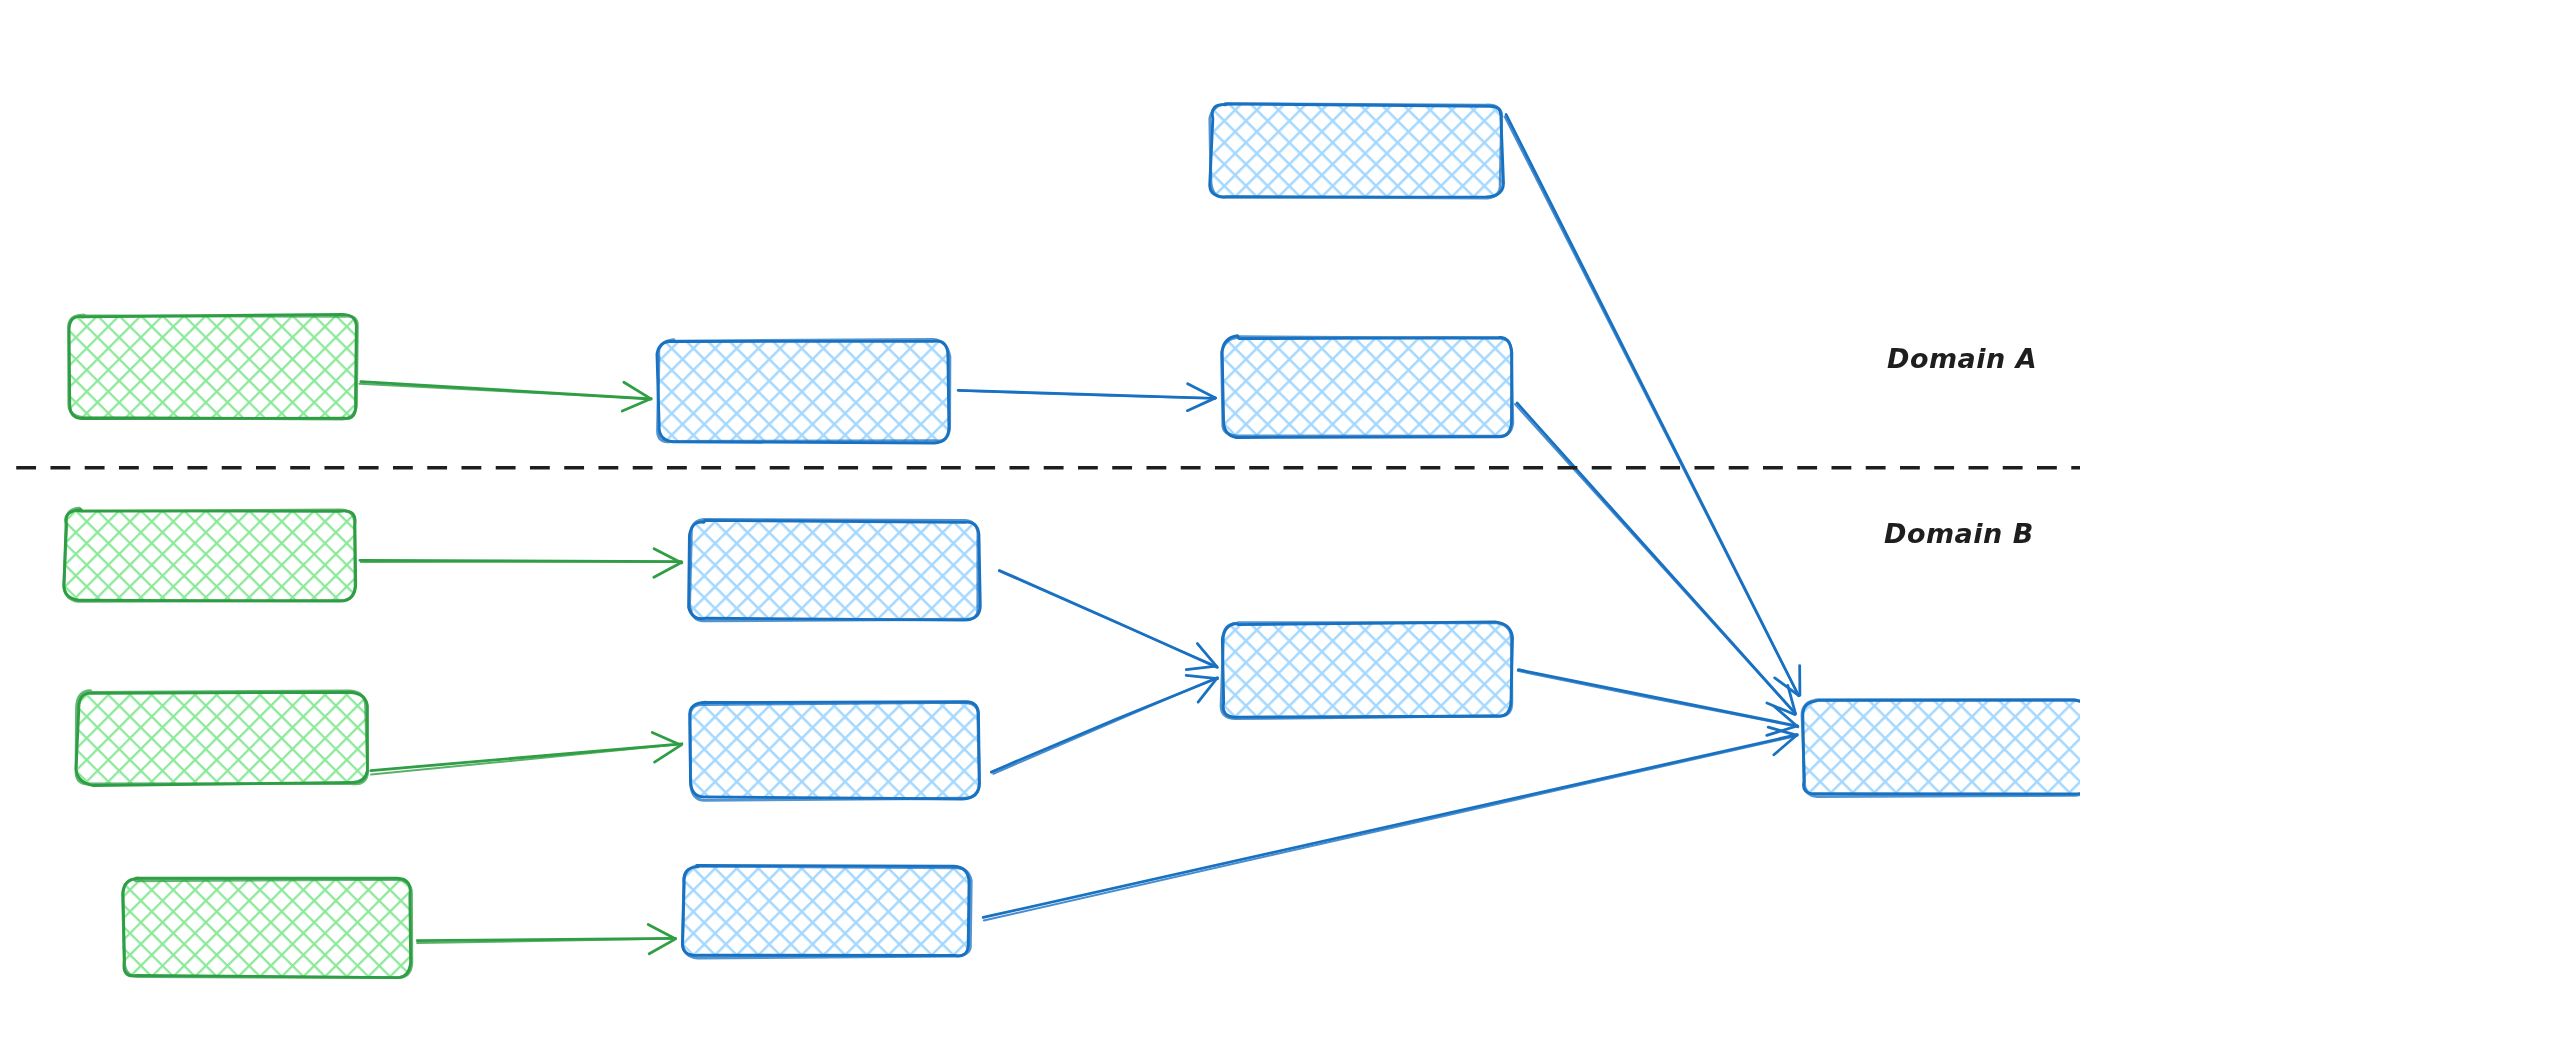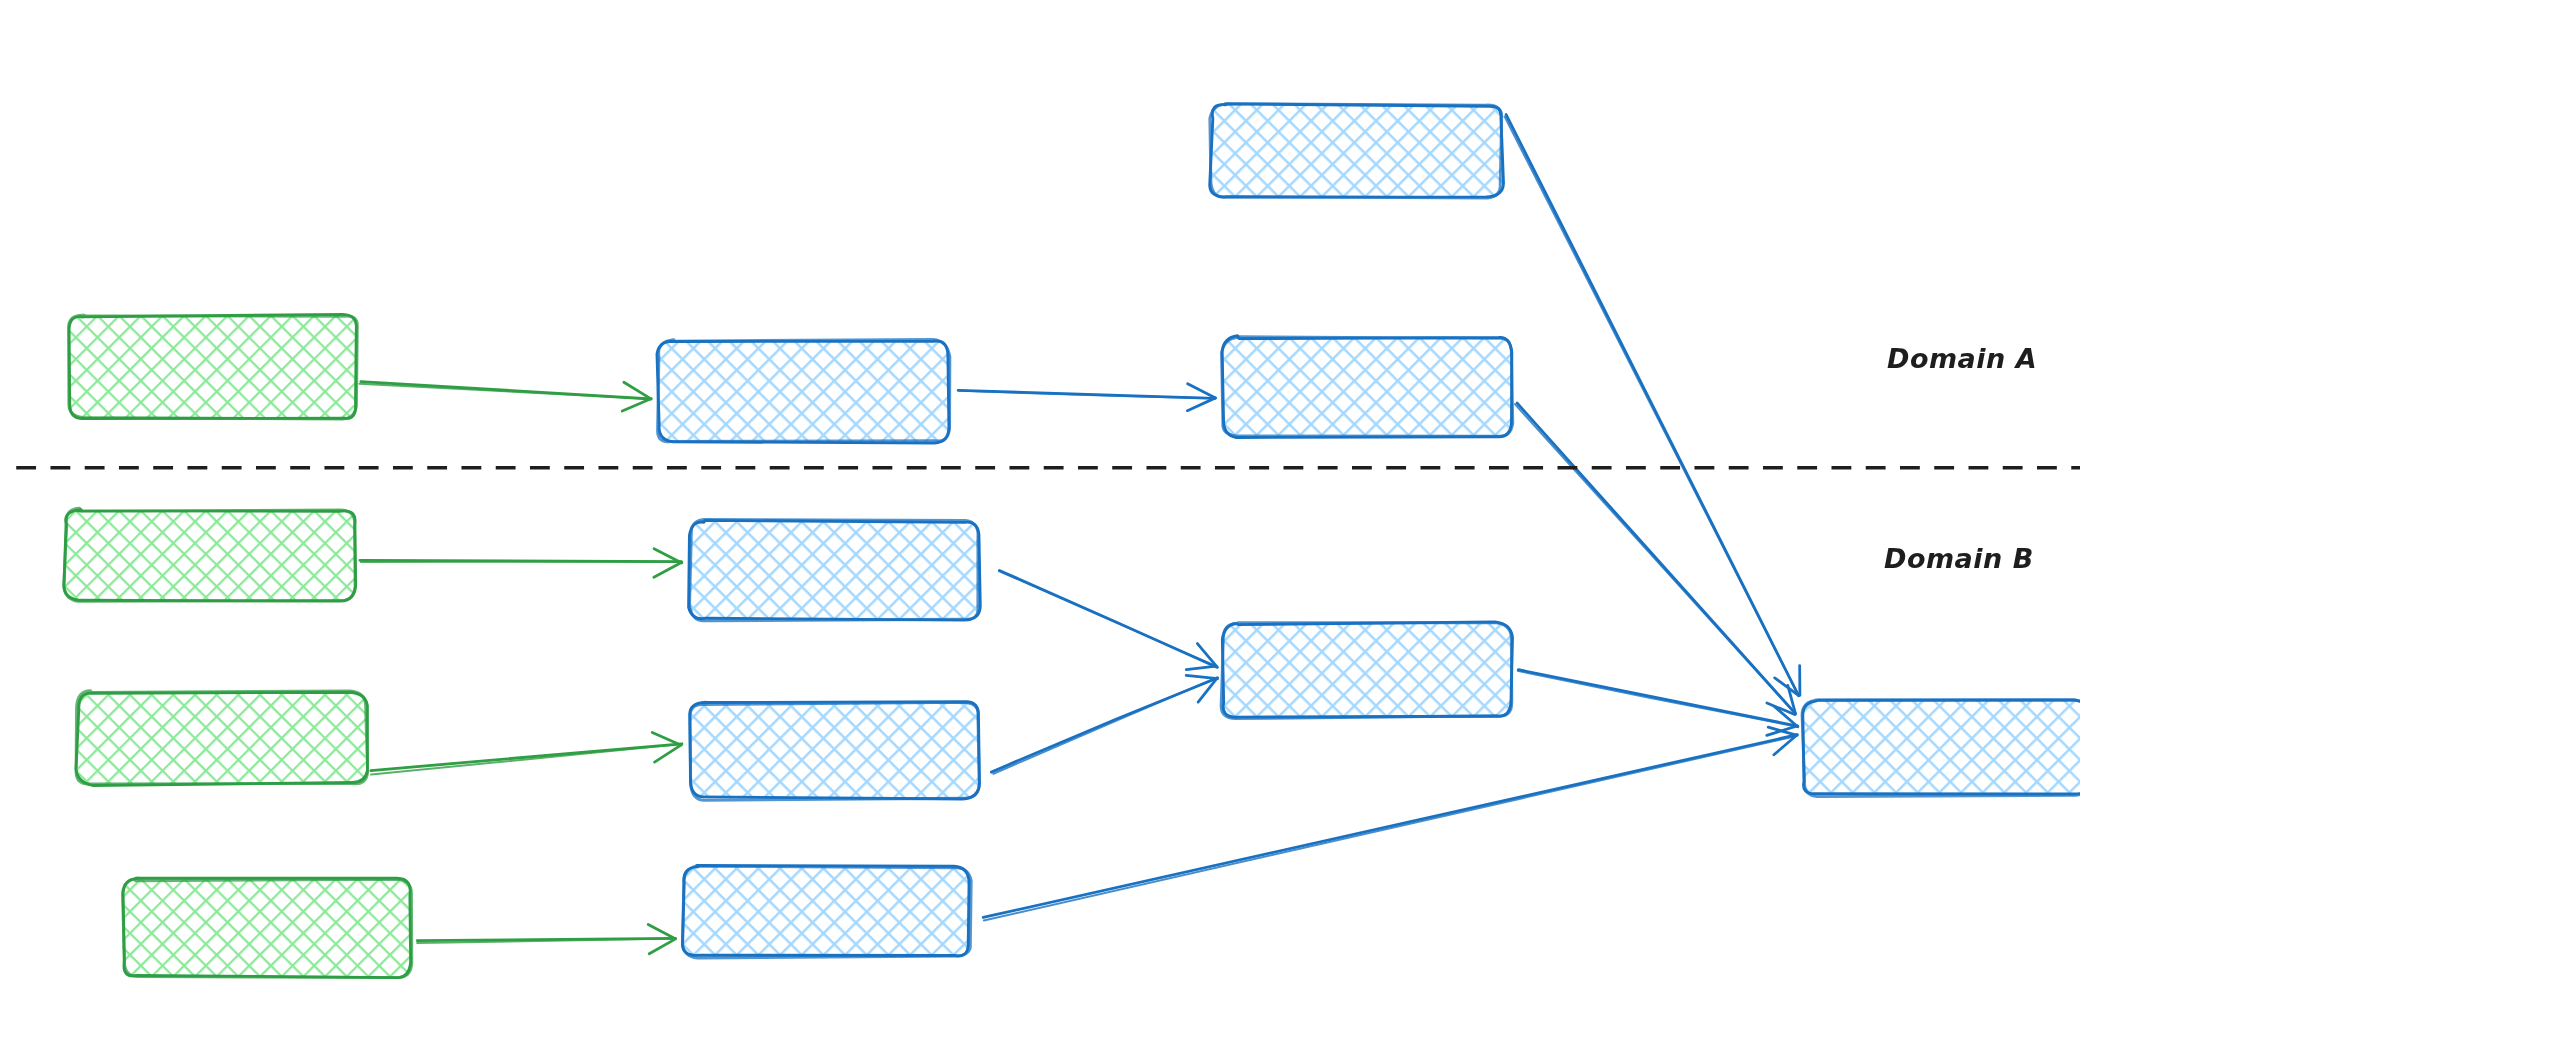--- a/index.html
+++ b/index.html
@@ -198,16 +198,16 @@
           <path d="M 2532.67 778.06 L 2817.76 777.17 Q 2831.82 776.91 2830.59 789.95 L 2830.78 857.24 Q 2830.32 873.62 2814.53 871.44 L 2531.80 872.80 Q 2514.71 873.74 2516.03 856.74 L 2516.38 790.36 Q 2514.37 775.01 2532.34 775.19 Z" fill="none" stroke="#1971c2" stroke-width="3.2" stroke-linecap="round" stroke-linejoin="round" opacity="0.75"></path>
         </g>
       </g>
     <g id="divider-group">
         <line x1="18" y1="519" x2="2682" y2="519" stroke="#1e1e1e" stroke-width="4" stroke-dasharray="22 16" stroke-linecap="butt"></line>
       </g>
   </svg>
 
   <div class="domain-label" id="label-a" style="left: 1887px; top: 343px;">Domain A</div>
 
-  <div class="domain-label" id="label-b" style="left: 1884px; top: 543px;">Domain B</div>
+  <div class="domain-label" id="label-b" style="left: 1884px; top: 518px;">Domain B</div>
 
 </div>
 
 
 </body></html>

